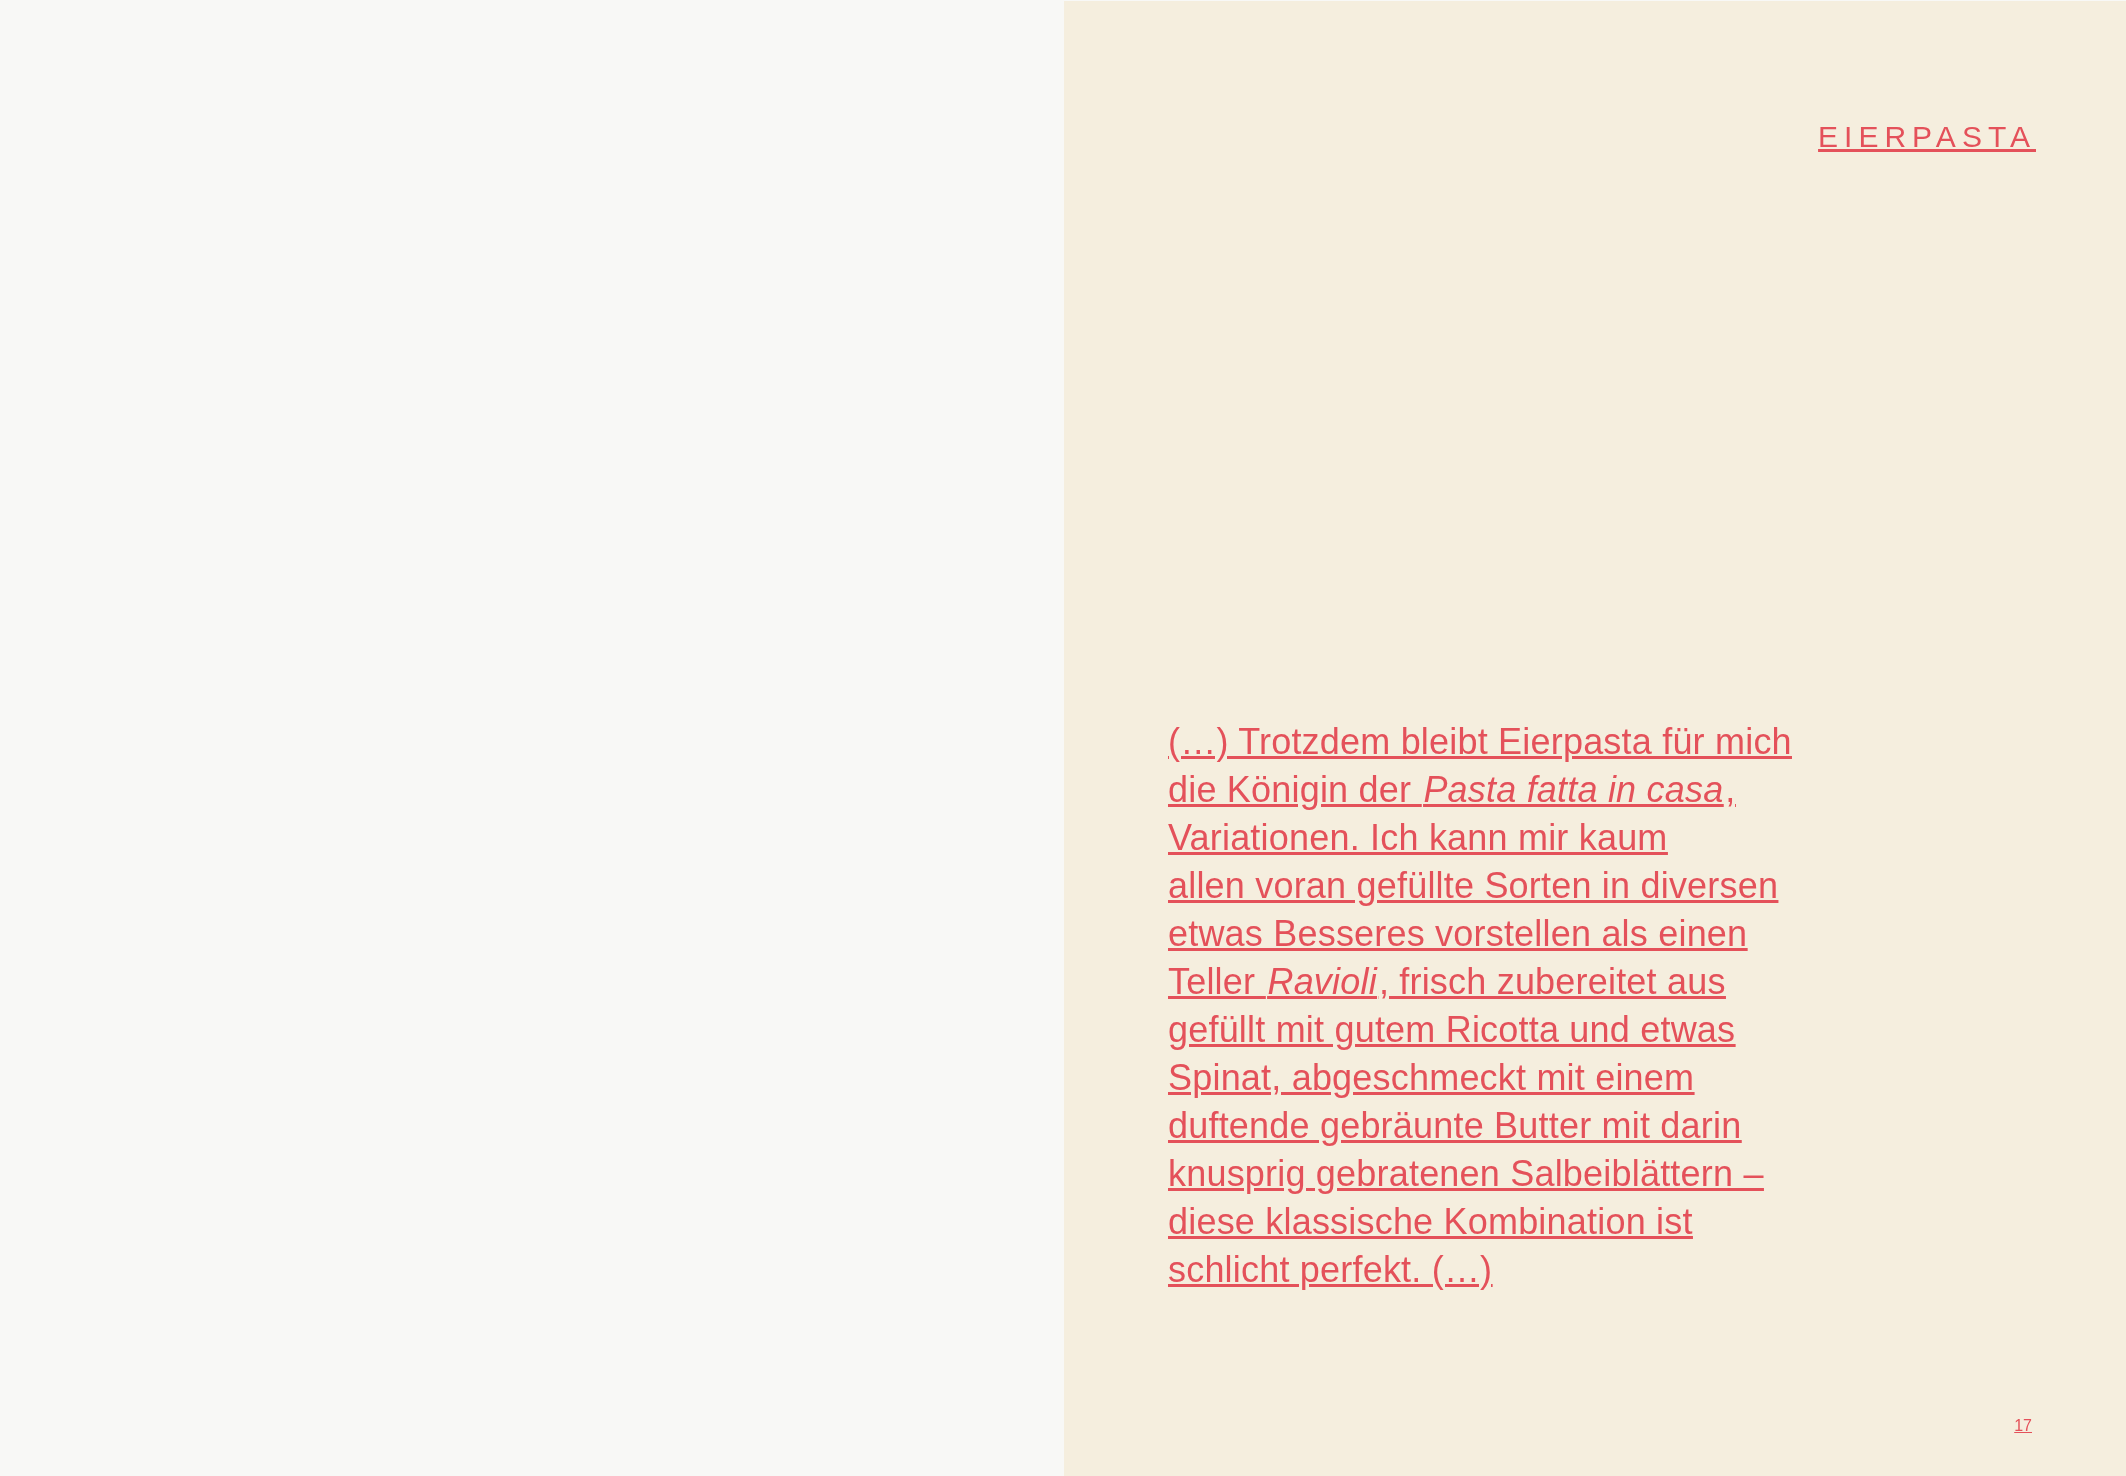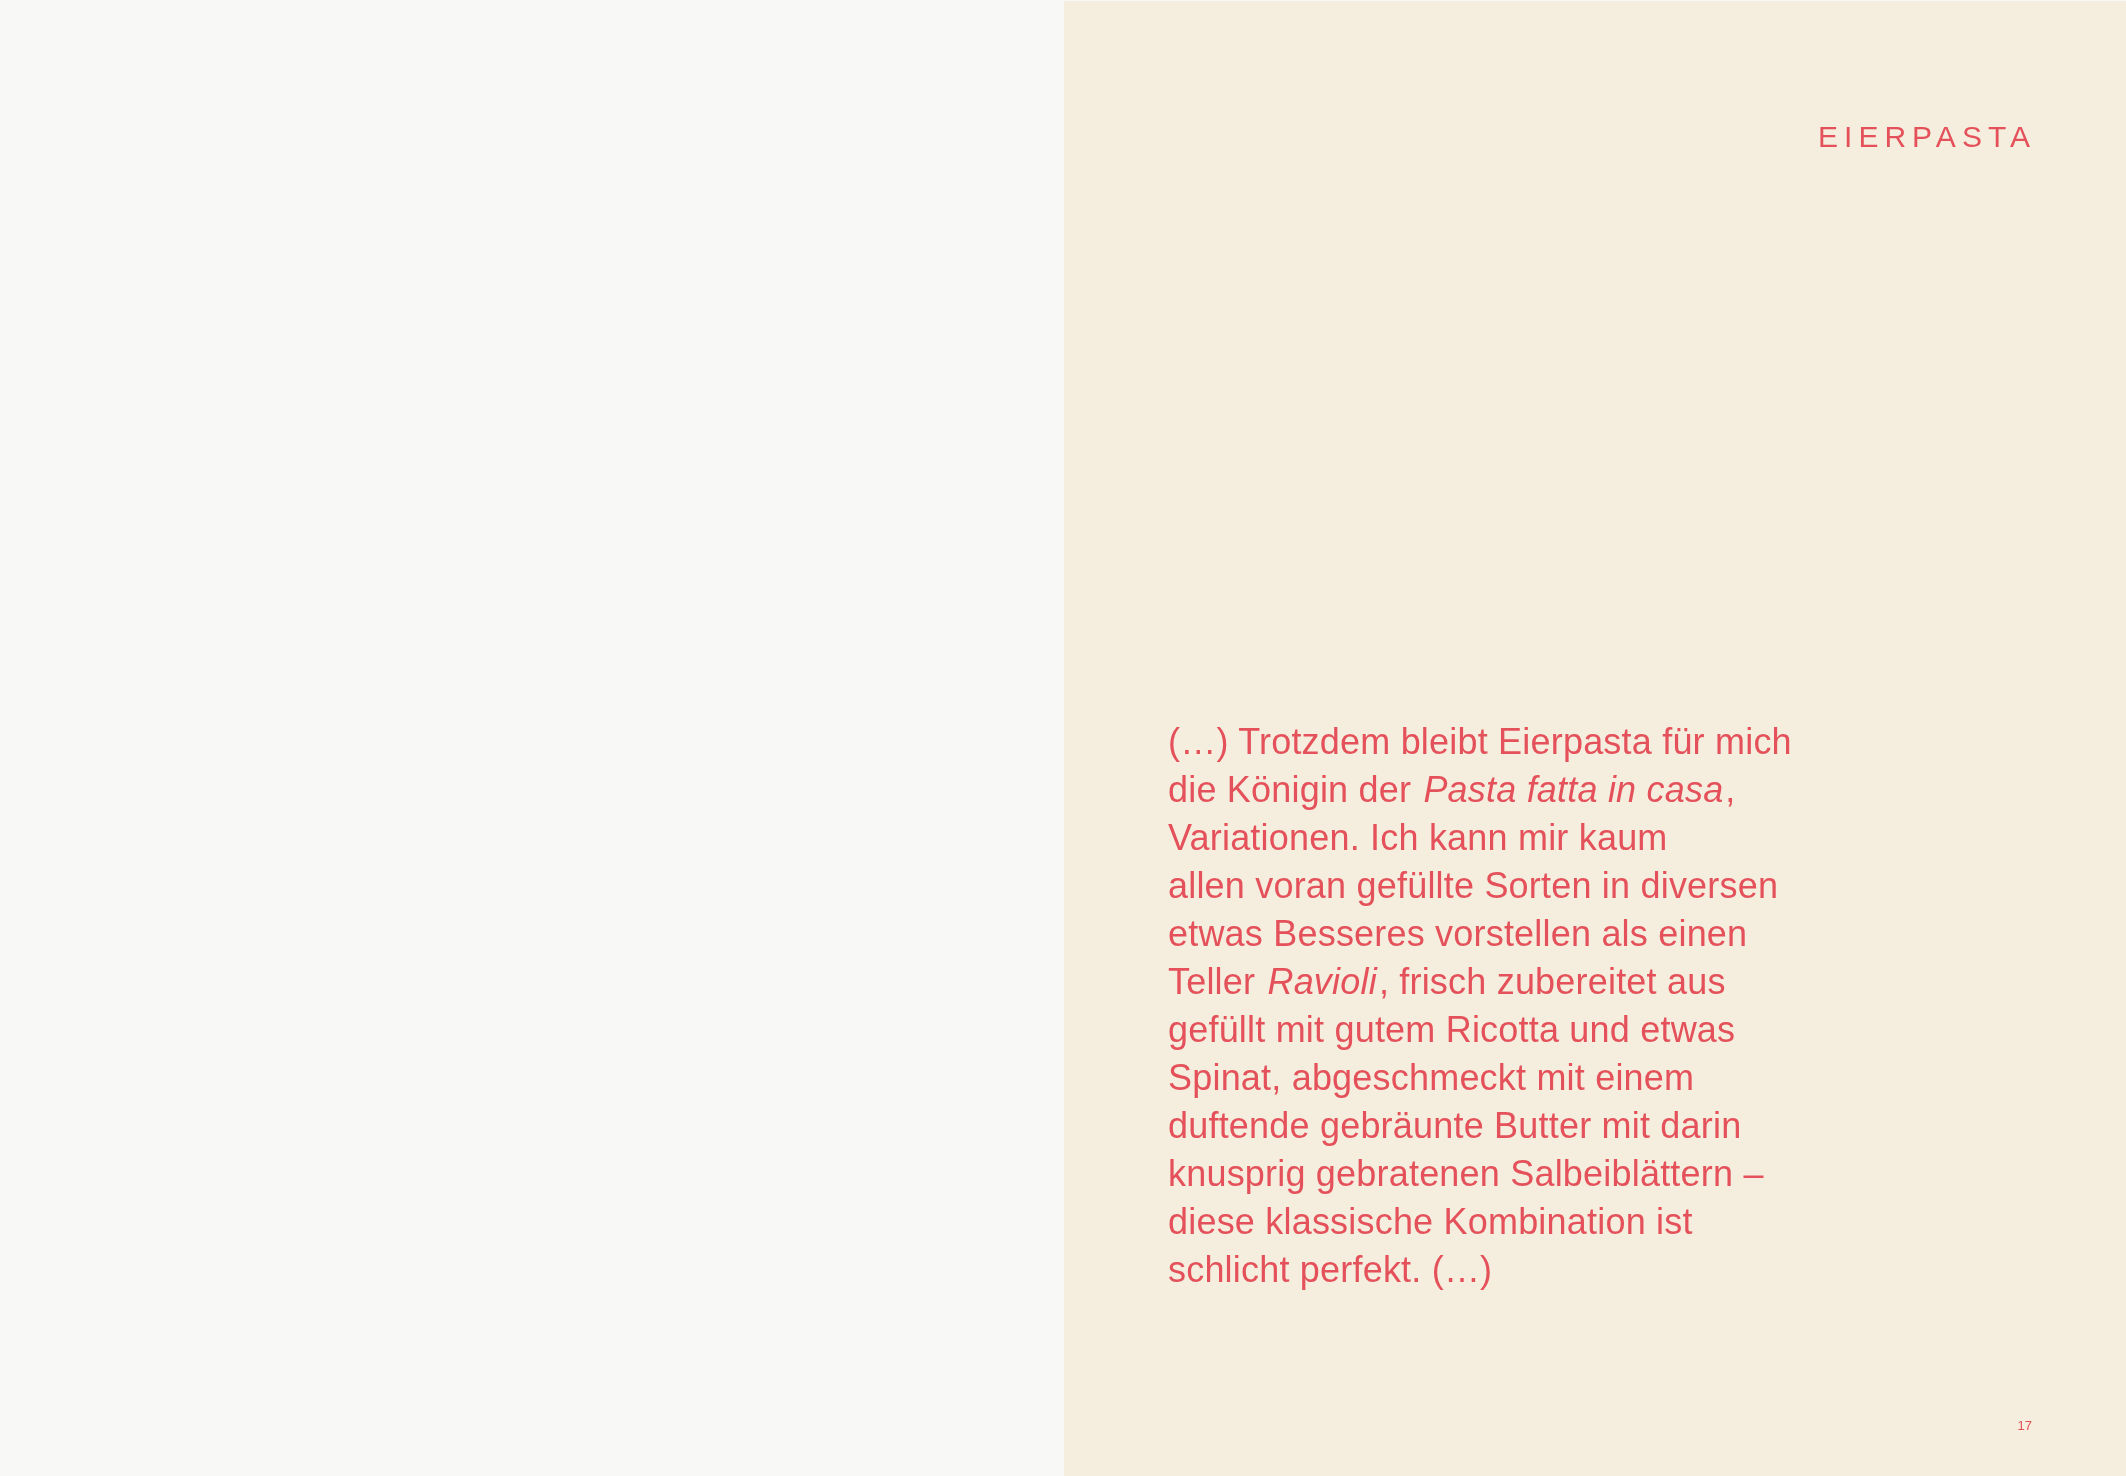--- a/index.html
+++ b/index.html
@@ -1,15 +1,15 @@
 <!DOCTYPE html>
 <html lang="de"><head>
 <meta charset="utf-8">
 <style>
-  * { margin: 0; padding: 1px; box-sizing: border-box; }
+  * { margin: 0; padding: 1px; box-sizing: border-box; text-decoration: underline; }
   html, body { width: 2126px; height: 1476px; }
   body {
     position: relative;
     font-family: "Liberation Sans", sans-serif;
     overflow: hidden;
     background: #f8f8f6;
   }
   .spread { position: absolute; inset: 0; }
   .page {
     position: absolute;
@@ -44,21 +44,21 @@
     letter-spacing: 0.2px;
     color: #e4515a;
   }
   .body-line { white-space: nowrap; }
   .body-line em { font-style: italic; }
 
   .page-number {
     position: absolute;
     top: 1412px;
     right: 94px;
-    font-size: 13px;
+    font-size: 16px;
     line-height: 24px;
     color: #e4515a;
   }
 </style>
 </head>
 <body>
 
 <div class="spread">
 
   <div class="page page-left"></div>

